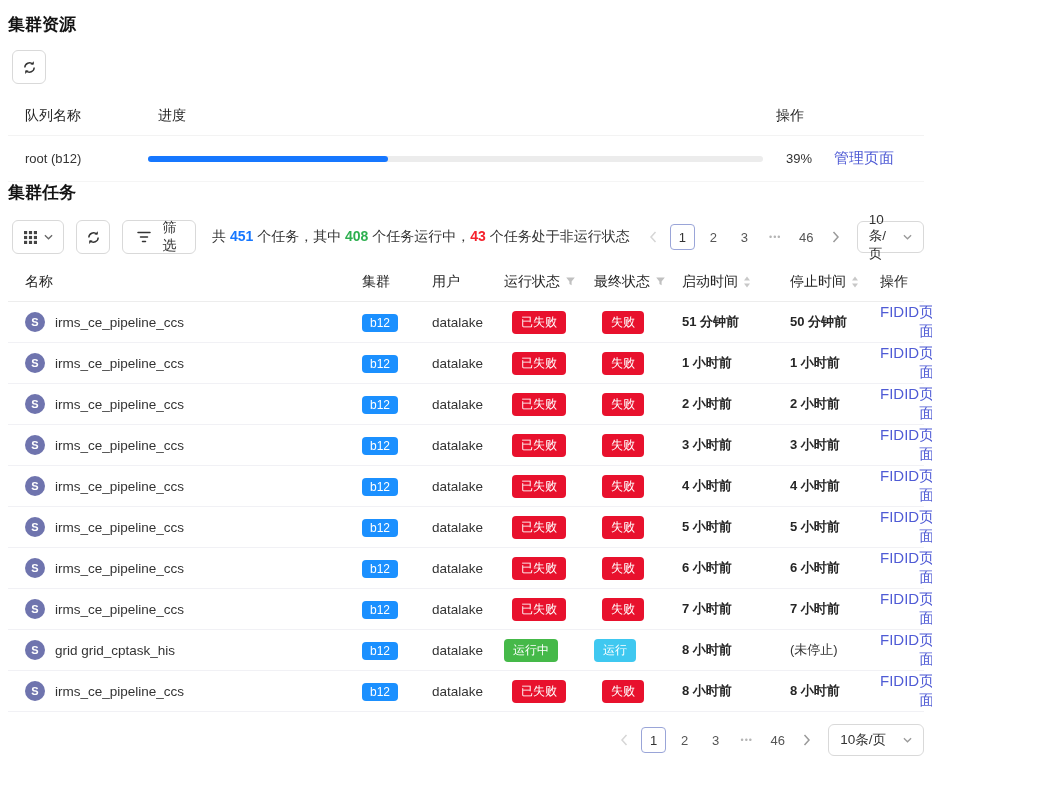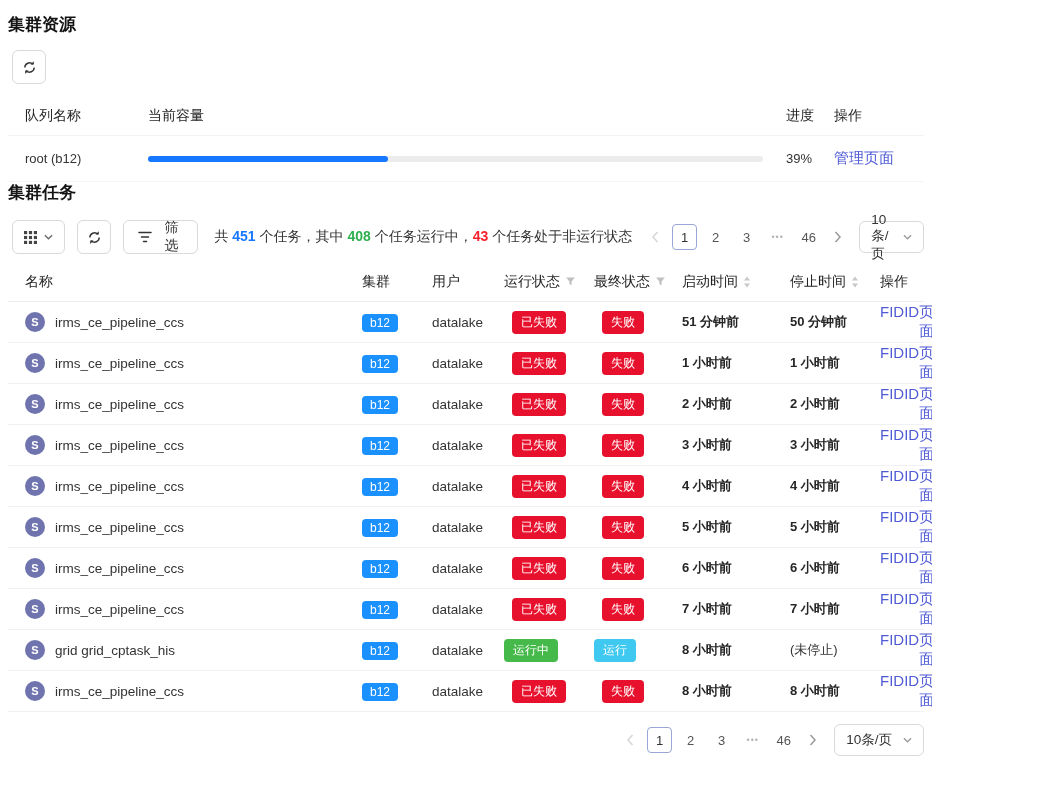--- a/index.html
+++ b/index.html
@@ -37,21 +37,21 @@
   
   .pagination { display:flex; align-items:center; gap:6px; }
   .pg-arrow { width:22px; height:26px; display:flex; align-items:center; justify-content:center; color:#9a9a9a; cursor:pointer; }
   .pg-arrow.disabled { color:#d6d6d6; }
   .pg-pages { display:flex; align-items:center; gap:6px; }
   .pg-item { min-width:25px; height:26px; display:flex; align-items:center; justify-content:center;
     font-size:13px; color:#555; cursor:pointer; border-radius:4px; }
   .pg-item.active { border:1px solid var(--pager-active-border); color:#333; background:#fff; }
   .pg-item.ell { color:#b5b5b5; font-size:9px; letter-spacing:1px; }
   .size-select { height:32px; border:1px solid #d9d9d9; border-radius:6px; display:flex; align-items:center;
-    gap:11px; padding:0 11px; font-size:13.5px; color:#333; background:#fff; cursor:pointer; }
+    gap:17px; padding:0 11px; font-size:13.5px; color:#333; background:#fff; cursor:pointer; }
 
   
   .task-table { margin-top:8px; }
   .t-head, .trow { display:grid; grid-template-columns:354px 70px 72px 90px 88px 108px 90px 1fr; align-items:center; }
   .t-head { height:40px; border-bottom:1px solid #ededed; font-size:14px; color:#1f1f1f; font-weight:400;text-align:center; }
   .t-head .th { display:flex; align-items:center; gap:5px; }
   .th-name { padding-left:17px; }
   .trow { height:41px; border-bottom:1px solid #f1f1f5; font-size:13.5px; color:#333; }
   .name-cell { display:flex; align-items:center; gap:10px; padding-left:17px; overflow:hidden; }
   .avatar { width:20px; height:20px; border-radius:50%; background:var(--avatar); color:#fff; font-size:11px;
@@ -82,21 +82,20 @@
             <path d="M13 8a5 5 0 0 1-8.5 3.5" fill="none" stroke="#333" stroke-width="1.5"></path>
             <path d="M3.4 14.8v-3.6H7z" fill="#333"></path>
           </svg>
       </span>
     </button>
   </div>
 
   <div>
     <div class="res-header">
       <div class="c-queue">队列名称</div>
-      <div>当前容量</div>
       <div class="c-progress">进度</div>
       <div>操作</div>
     </div>
     <div class="res-row">
       <div class="c-queue" style="font-size:13px;">root (b12)</div>
       <div>
         <div class="track">
           <div class="fill" style="width: 39%;"></div>
         </div>
       </div>

